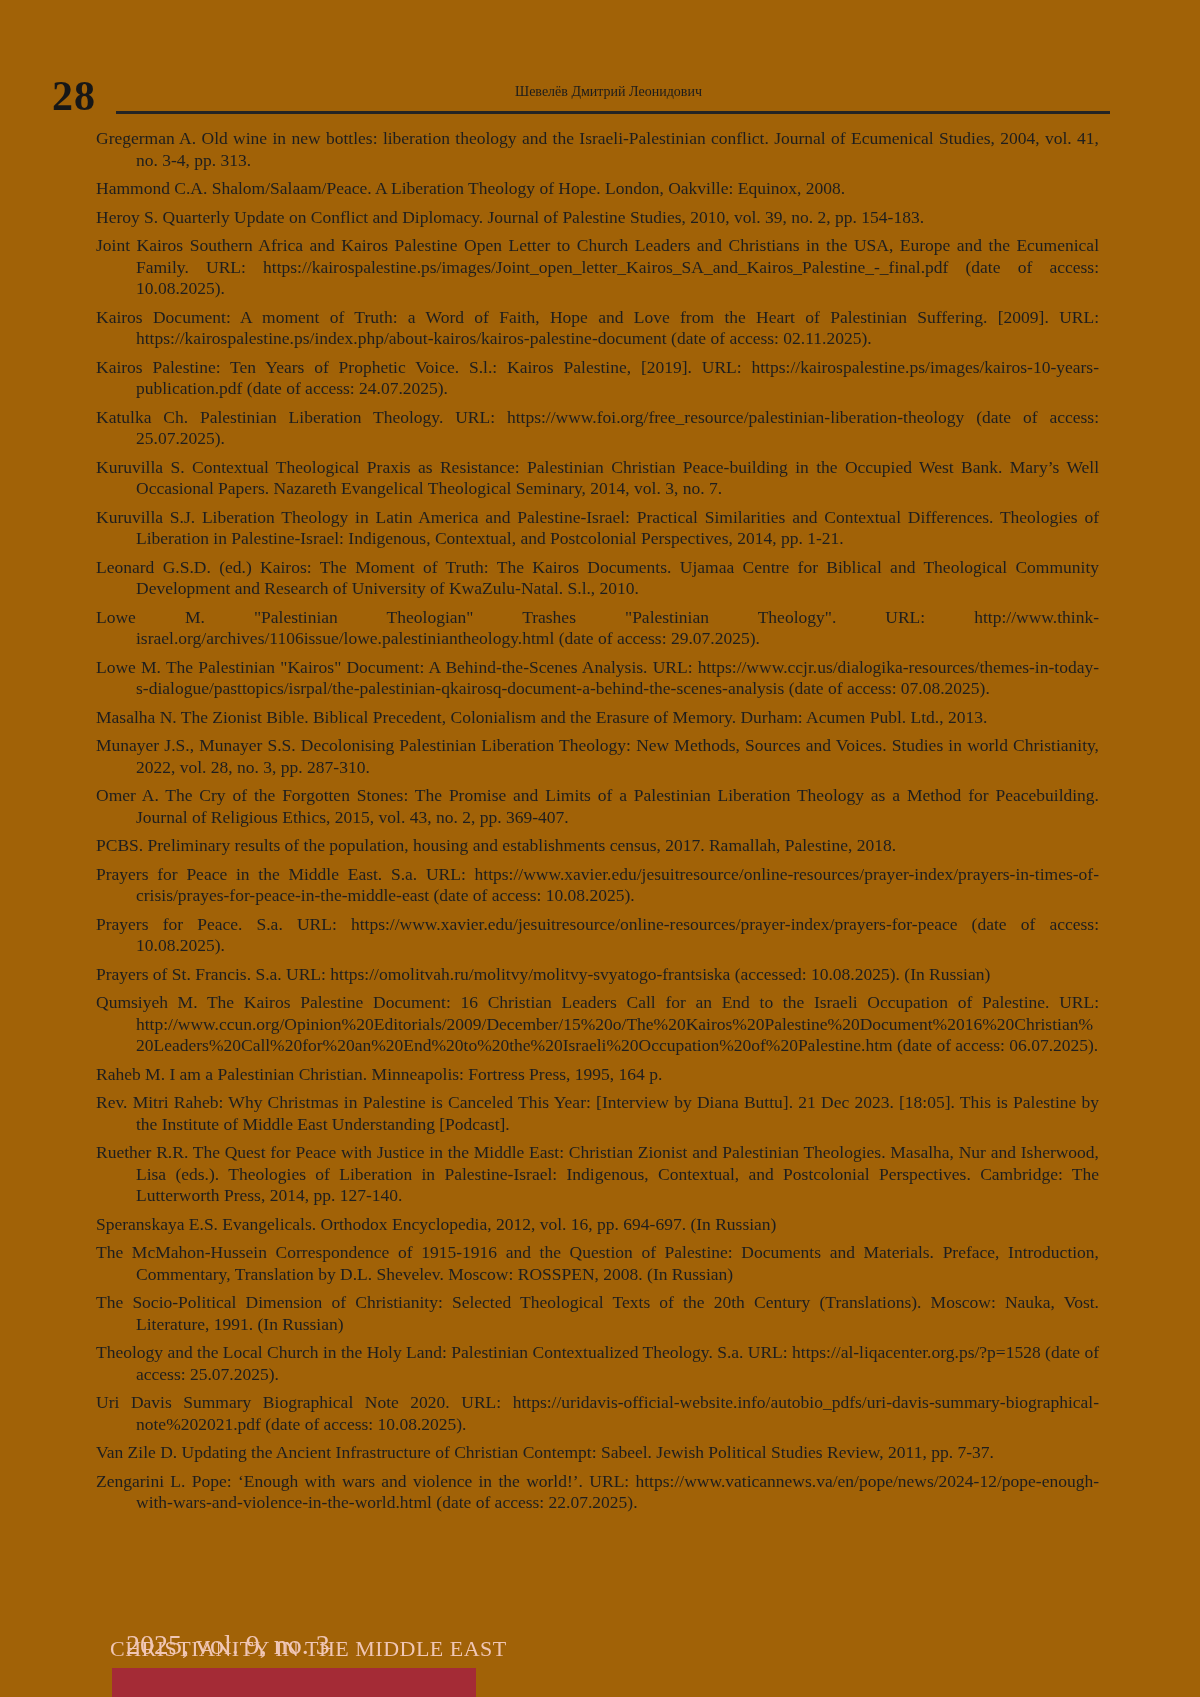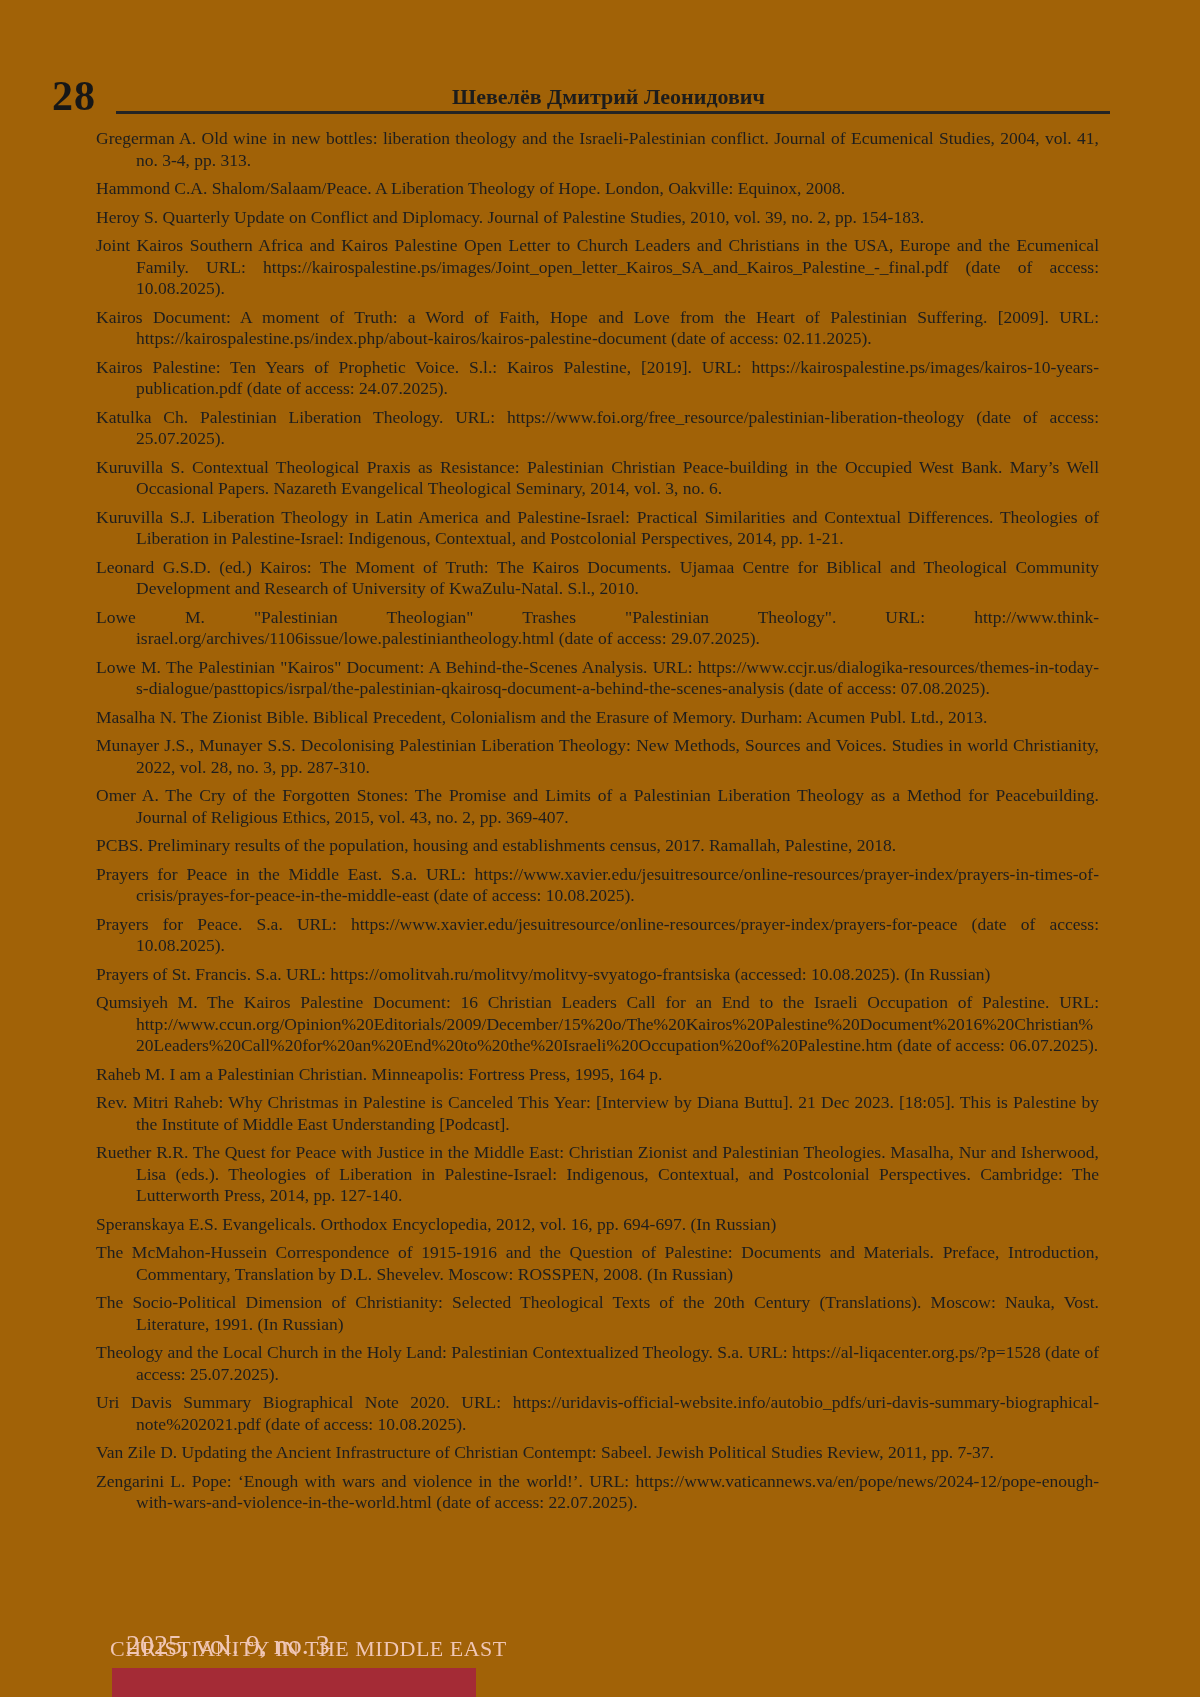--- a/index.html
+++ b/index.html
@@ -22,23 +22,22 @@
     font-weight: bold;
     letter-spacing: 1px;
     color: #171717;
   }
   .running-head {
     position: absolute;
     left: 107px;
     top: 84px;
     width: 1003px;
     text-align: center;
-    font-size: 22px;
+    font-size: 14px;
     color: #1c1c1c;
-    font-weight: bold;
   }
   .header-rule {
     position: absolute;
     left: 116px;
     top: 111px;
     width: 994px;
     height: 3px;
     background: #242424;
   }
   .references {
@@ -95,21 +94,21 @@
   <div class="header-rule"></div>
 
   <div class="references">
       <p class="ref">Gregerman A. Old wine in new bottles: liberation theology and the Israeli-Palestinian conflict. Journal of Ecumenical Studies, 2004, vol. 41, no. 3-4, pp. 313.</p>
       <p class="ref">Hammond C.A. Shalom/Salaam/Peace. A Liberation Theology of Hope. London, Oakville: Equinox, 2008.</p>
       <p class="ref">Heroy S. Quarterly Update on Conflict and Diplomacy. Journal of Palestine Studies, 2010, vol. 39, no. 2, pp. 154-183.</p>
       <p class="ref">Joint Kairos Southern Africa and Kairos Palestine Open Letter to Church Leaders and Christians in the USA, Europe and the Ecumenical Family. URL: https://kairospalestine.ps/images/Joint_open_letter_Kairos_SA_and_Kairos_Palestine_-_final.pdf (date of access: 10.08.2025).</p>
       <p class="ref">Kairos Document: A moment of Truth: a Word of Faith, Hope and Love from the Heart of Palestinian Suffering. [2009]. URL: https://kairospalestine.ps/index.php/about-kairos/kairos-palestine-document (date of access: 02.11.2025).</p>
       <p class="ref">Kairos Palestine: Ten Years of Prophetic Voice. S.l.: Kairos Palestine, [2019]. URL: https://kairospalestine.ps/images/kairos-10-years-publication.pdf (date of access: 24.07.2025).</p>
       <p class="ref">Katulka Ch. Palestinian Liberation Theology. URL: https://www.foi.org/free_resource/palestinian-liberation-theology (date of access: 25.07.2025).</p>
-      <p class="ref">Kuruvilla S. Contextual Theological Praxis as Resistance: Palestinian Christian Peace-building in the Occupied West Bank. Mary’s Well Occasional Papers. Nazareth Evangelical Theological Seminary, 2014, vol. 3, no. 6.</p>
+      <p class="ref">Kuruvilla S. Contextual Theological Praxis as Resistance: Palestinian Christian Peace-building in the Occupied West Bank. Mary’s Well Occasional Papers. Nazareth Evangelical Theological Seminary, 2014, vol. 3, no. 7.</p>
       <p class="ref">Kuruvilla S.J. Liberation Theology in Latin America and Palestine-Israel: Practical Similarities and Contextual Differences. Theologies of Liberation in Palestine-Israel: Indigenous, Contextual, and Postcolonial Perspectives, 2014, pp. 1-21.</p>
       <p class="ref">Leonard G.S.D. (ed.) Kairos: The Moment of Truth: The Kairos Documents. Ujamaa Centre for Biblical and Theological Community Development and Research of University of KwaZulu-Natal. S.l., 2010.</p>
       <p class="ref">Lowe M. "Palestinian Theologian" Trashes "Palestinian Theology". URL: http://www.think-israel.org/archives/1106issue/lowe.palestiniantheology.html (date of access: 29.07.2025).</p>
       <p class="ref">Lowe M. The Palestinian "Kairos" Document: A Behind-the-Scenes Analysis. URL: https://www.ccjr.us/dialogika-resources/themes-in-today-s-dialogue/pasttopics/isrpal/the-palestinian-qkairosq-document-a-behind-the-scenes-analysis (date of access: 07.08.2025).</p>
       <p class="ref">Masalha N. The Zionist Bible. Biblical Precedent, Colonialism and the Erasure of Memory. Durham: Acumen Publ. Ltd., 2013.</p>
       <p class="ref">Munayer J.S., Munayer S.S. Decolonising Palestinian Liberation Theology: New Methods, Sources and Voices. Studies in world Christianity, 2022, vol. 28, no. 3, pp. 287-310.</p>
       <p class="ref">Omer A. The Cry of the Forgotten Stones: The Promise and Limits of a Palestinian Liberation Theology as a Method for Peacebuilding. Journal of Religious Ethics, 2015, vol. 43, no. 2, pp. 369-407.</p>
       <p class="ref">PCBS. Preliminary results of the population, housing and establishments census, 2017. Ramallah, Palestine, 2018.</p>
       <p class="ref">Prayers for Peace in the Middle East. S.a. URL: https://www.xavier.edu/jesuitresource/online-resources/prayer-index/prayers-in-times-of-crisis/prayes-for-peace-in-the-middle-east (date of access: 10.08.2025).</p>
       <p class="ref">Prayers for Peace. S.a. URL: https://www.xavier.edu/jesuitresource/online-resources/prayer-index/prayers-for-peace (date of access: 10.08.2025).</p>

